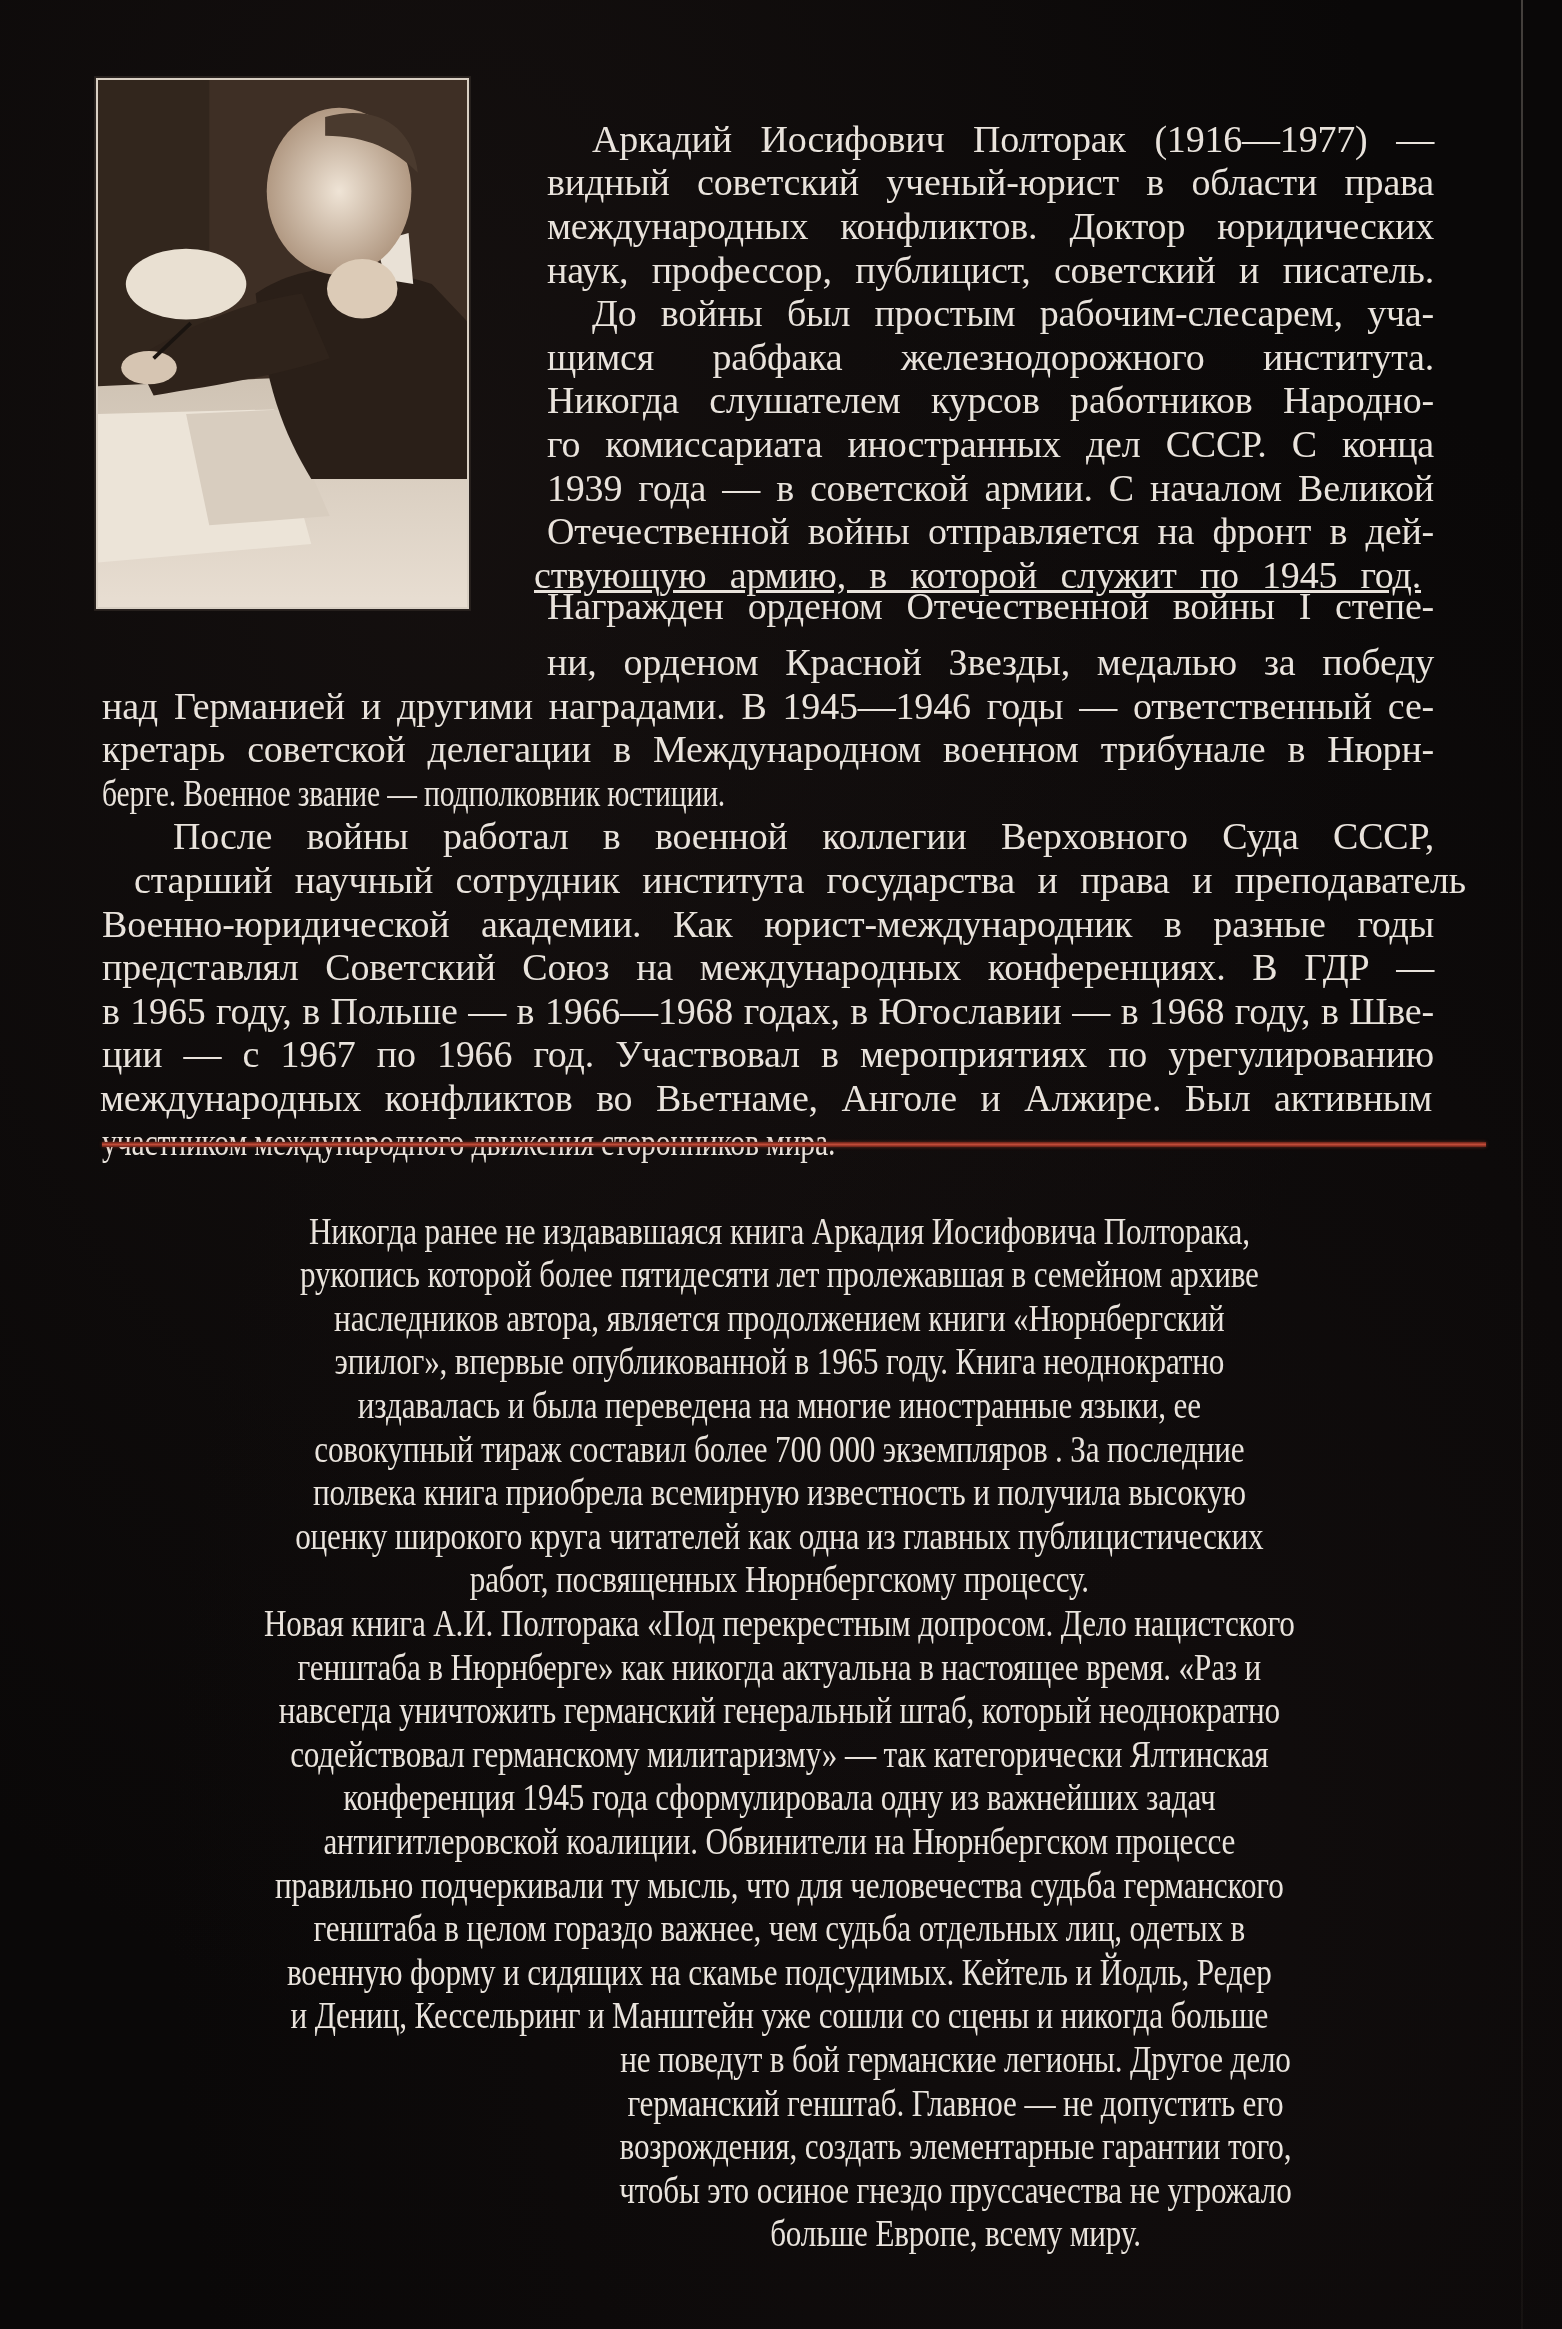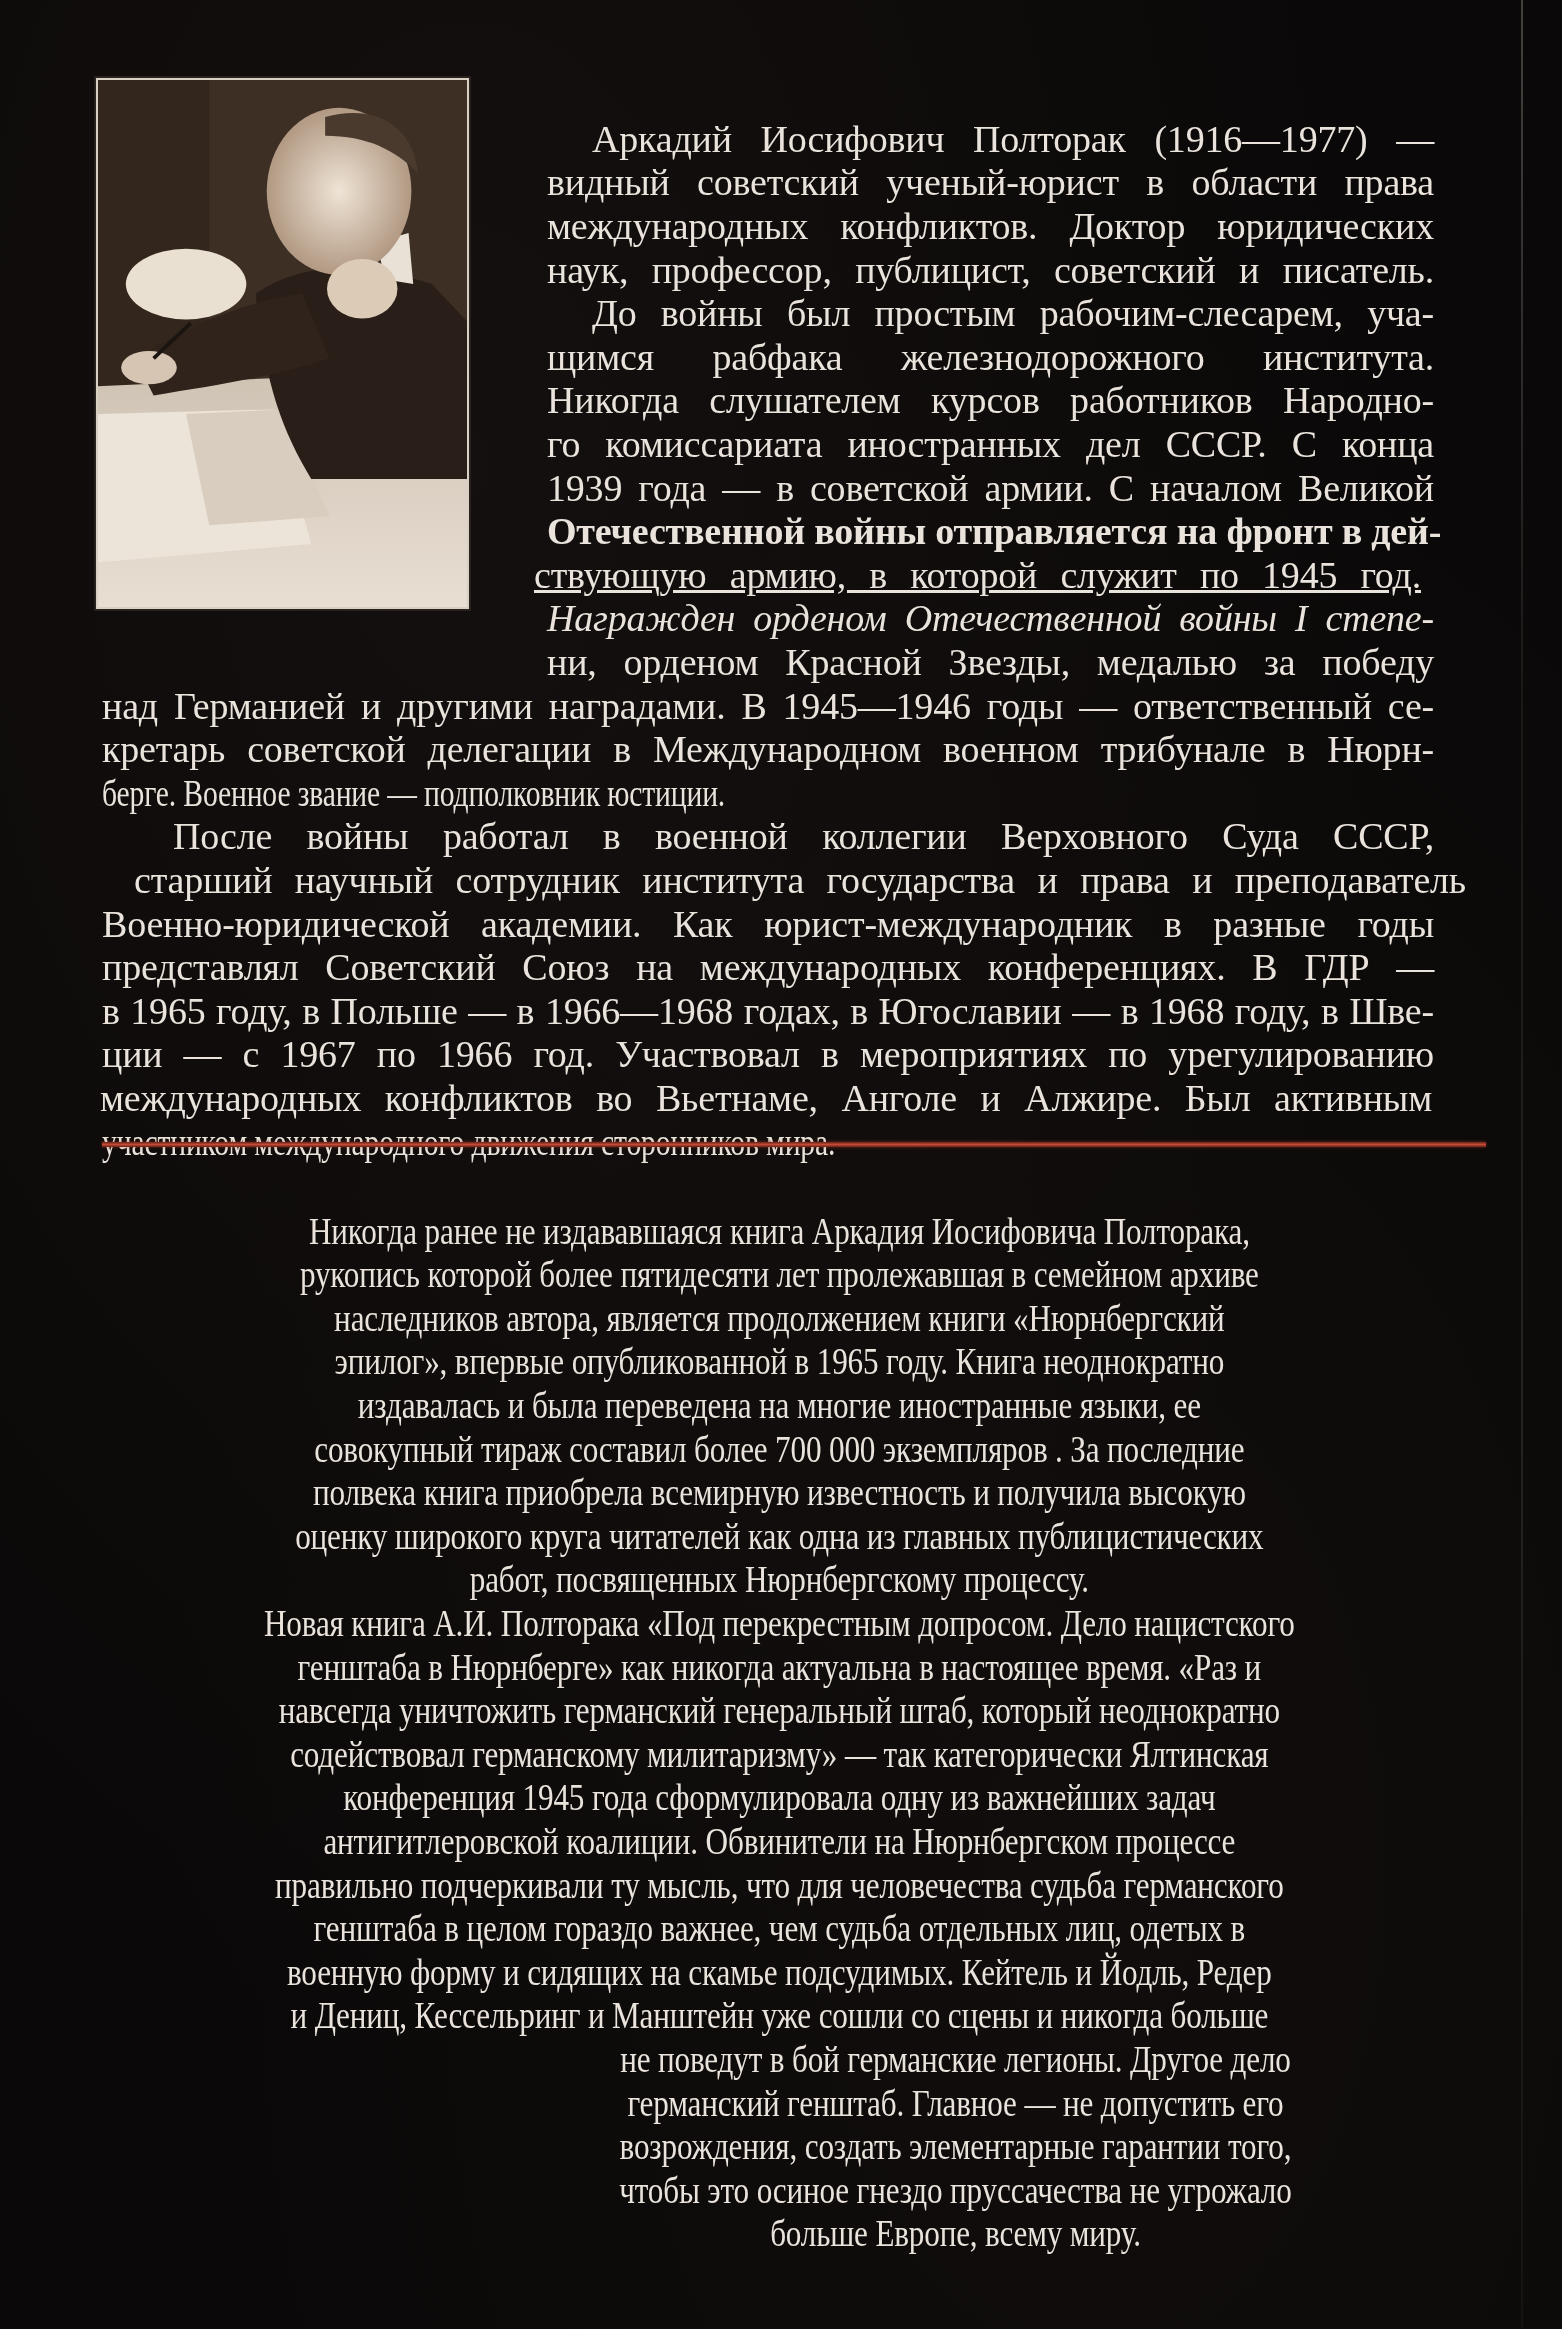--- a/index.html
+++ b/index.html
@@ -96,23 +96,23 @@
 <div>
   <div class="line j" style="left:592px; top:117px; width:842px;">Аркадий Иосифович Полторак (1916—1977) —</div>
   <div class="line j" style="left:547px; top:160px; width:887px;">видный советский ученый-юрист в области права</div>
   <div class="line j" style="left:547px; top:204px; width:887px;">международных конфликтов. Доктор юридических</div>
   <div class="line j" style="left:547px; top:248px; width:887px;">наук, профессор, публицист, советский и писатель.</div>
   <div class="line j" style="left:592px; top:291px; width:842px;">До войны был простым рабочим-слесарем, уча-</div>
   <div class="line j" style="left:547px; top:335px; width:887px;">щимся рабфака железнодорожного института.</div>
   <div class="line j" style="left:547px; top:378px; width:887px;">Никогда слушателем курсов работников Народно-</div>
   <div class="line j" style="left:547px; top:422px; width:887px;">го комиссариата иностранных дел СССР. С конца</div>
   <div class="line j" style="left:547px; top:466px; width:887px;">1939 года — в советской армии. С началом Великой</div>
-  <div class="line j" style="left:547px; top:509px; width:887px;font-weight:bold;">Отечественной войны отправляется на фронт в дей-</div>
+  <div class="line j" style="left:547px; top:509px; width:887px;">Отечественной войны отправляется на фронт в дей-</div>
   <div class="line j" style="left:534px; top:553px; width:887px;text-decoration:underline;">ствующую армию, в которой служит по 1945 год.</div>
-  <div class="line j" style="left:547px; top:596px; width:887px;font-style:italic;">Награжден орденом Отечественной войны I степе-</div>
+  <div class="line j" style="left:547px; top:584px; width:887px;">Награжден орденом Отечественной войны I степе-</div>
   <div class="line j" style="left:547px; top:640px; width:887px;">ни, орденом Красной Звезды, медалью за победу</div>
   <div class="line j" style="left:102px; top:684px; width:1332px;">над Германией и другими наградами. В 1945—1946 годы — ответственный се-</div>
   <div class="line j" style="left:102px; top:727px; width:1332px;">кретарь советской делегации в Международном военном трибунале в Нюрн-</div>
   <div class="line" style="left: 102px; top: 771px; transform: scaleX(0.78);">берге. Военное звание — подполковник юстиции.</div>
   <div class="line j" style="left:173px; top:814px; width:1261px;">После войны работал в военной коллегии Верховного Суда СССР,</div>
   <div class="line j" style="left:102px; top:858px; width:1332px;margin-left:32px;">старший научный сотрудник института государства и права и преподаватель</div>
   <div class="line j" style="left:102px; top:902px; width:1332px;">Военно-юридической академии. Как юрист-международник в разные годы</div>
   <div class="line j" style="left:102px; top:945px; width:1332px;">представлял Советский Союз на международных конференциях. В ГДР —</div>
   <div class="line j" style="left:102px; top:989px; width:1332px;">в 1965 году, в Польше — в 1966—1968 годах, в Югославии — в 1968 году, в Шве-</div>
   <div class="line j" style="left:102px; top:1032px; width:1332px;">ции — с 1967 по 1966 год. Участвовал в мероприятиях по урегулированию</div>

